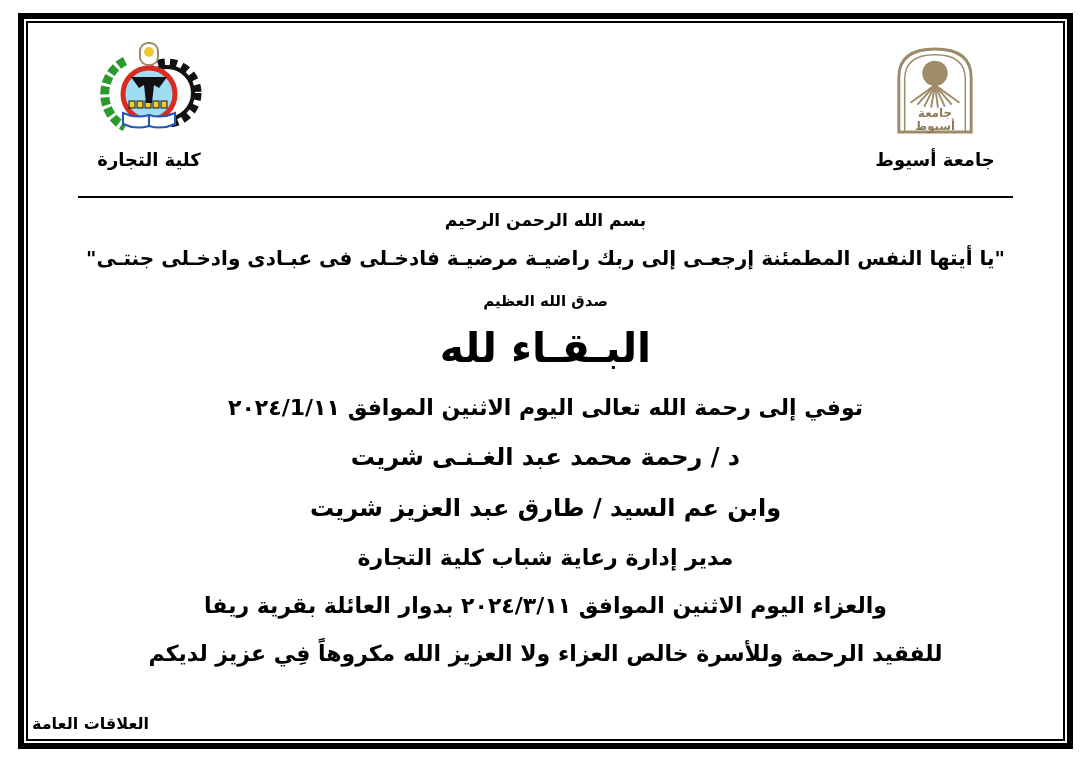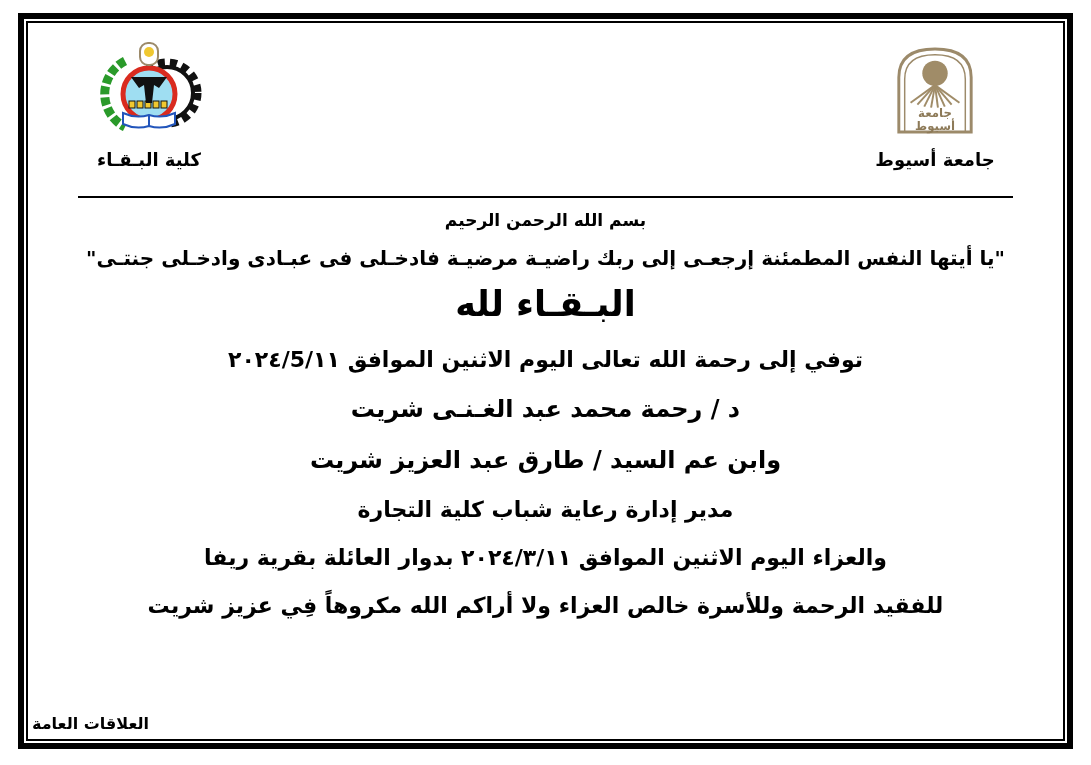--- a/index.html
+++ b/index.html
@@ -23,21 +23,21 @@
   .logo-block.university { width:160px; }
   .logo-block.faculty { width:170px; }
   .logo-label { margin-top:6px; font-size:18px; letter-spacing:0; white-space:nowrap; }
 
   .divider { width:935px; margin:26px auto 0; border-top:2px solid #000; height:0; }
 
   .stack { direction:rtl; text-align:center; }
   .basmala { margin-top:12px; font-size:17px; }
   .verse   { margin-top:16px; font-size:20px; }
   .sadaqa  { margin-top:22px; font-size:15px; }
-  .main-title { margin-top:14px; font-size:35px; }
+  .main-title { margin-top:14px; font-size:41px; }
   .line    { margin-top:23px; font-size:22px; }
   .line.name { font-size:24px; }
 
   .footer-dept {
     position:absolute; left:4px; bottom:6px; font-size:16px; direction:rtl;
   }
 </style>
 </head>
 <body>
 
@@ -85,37 +85,38 @@
                   <rect x="44" y="60" width="6" height="7"></rect>
                   <rect x="52" y="60" width="6" height="7"></rect>
                   <rect x="60" y="60" width="6" height="7"></rect>
                   <rect x="68" y="60" width="6" height="7"></rect>
                 </g>
                 <path d="M38,36 L74,36 L66,47 L61,44 L59,62 L53,62 L51,44 L46,47 Z" fill="#111111"></path>
                 <path d="M30,72 Q43,78 56,74 Q69,78 82,72 L82,83 Q69,89 56,85 Q43,89 30,83 Z" fill="#ffffff" stroke="#2255bb" stroke-width="2"></path>
                 <line x1="56" y1="74" x2="56" y2="85" stroke="#2255bb" stroke-width="2"></line>
               </svg>
             </span>
-            <div class="logo-label">كلية البـقـاء</div>
+            <div class="logo-label">كلية التجارة</div>
           </div>
 
         </div>
 
         <div class="divider"></div>
 
         <div class="stack">
           <div class="basmala">بسم الله الرحمن الرحيم</div>
           <div class="verse">"يا أيتها النفس المطمئنة إرجعـى إلى ربك راضيـة مرضيـة فادخـلى فى عبـادى وادخـلى جنتـى"</div>
+          <div class="sadaqa">صدق الله العظيم</div>
           <div class="main-title">البـقـاء لله</div>
-          <div class="line">توفي إلى رحمة الله تعالى اليوم الاثنين الموافق  ٢٠٢٤/5/١١</div>
+          <div class="line">توفي إلى رحمة الله تعالى اليوم الاثنين الموافق  ٢٠٢٤/1/١١</div>
           <div class="line name">د / رحمة محمد عبد الغـنـى شريت</div>
           <div class="line name">وابن عم السيد / طارق عبد العزيز شريت</div>
           <div class="line">مدير إدارة رعاية شباب كلية التجارة</div>
           <div class="line">والعزاء اليوم الاثنين الموافق  ٢٠٢٤/٣/١١  بدوار العائلة بقرية ريفا</div>
-          <div class="line">للفقيد الرحمة وللأسرة خالص العزاء ولا أراكم الله مكروهاً فِي عزيز شريت</div>
+          <div class="line">للفقيد الرحمة وللأسرة خالص العزاء ولا العزيز الله مكروهاً فِي عزيز لديكم</div>
         </div>
 
         <div class="footer-dept">العلاقات العامة</div>
 
       </div>
     </div>
   </div>
 </div>
 
 </body></html>

